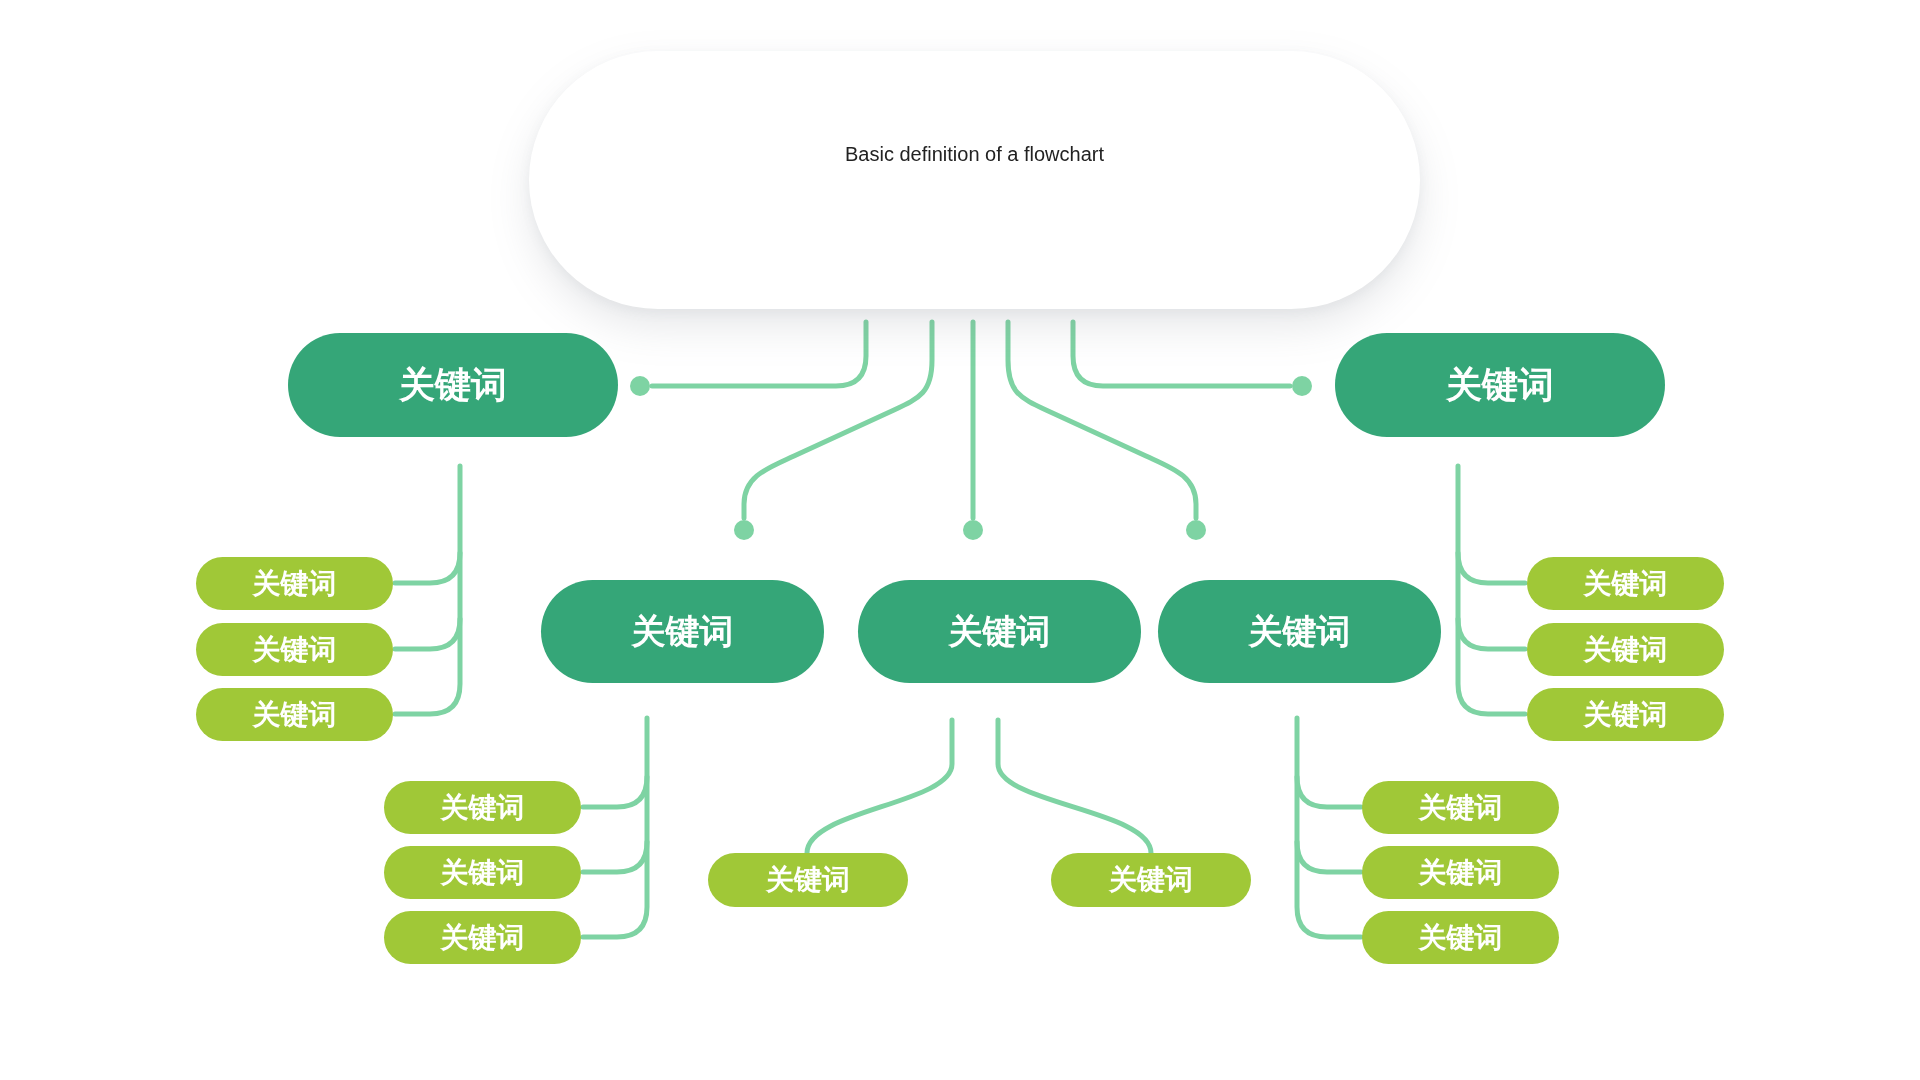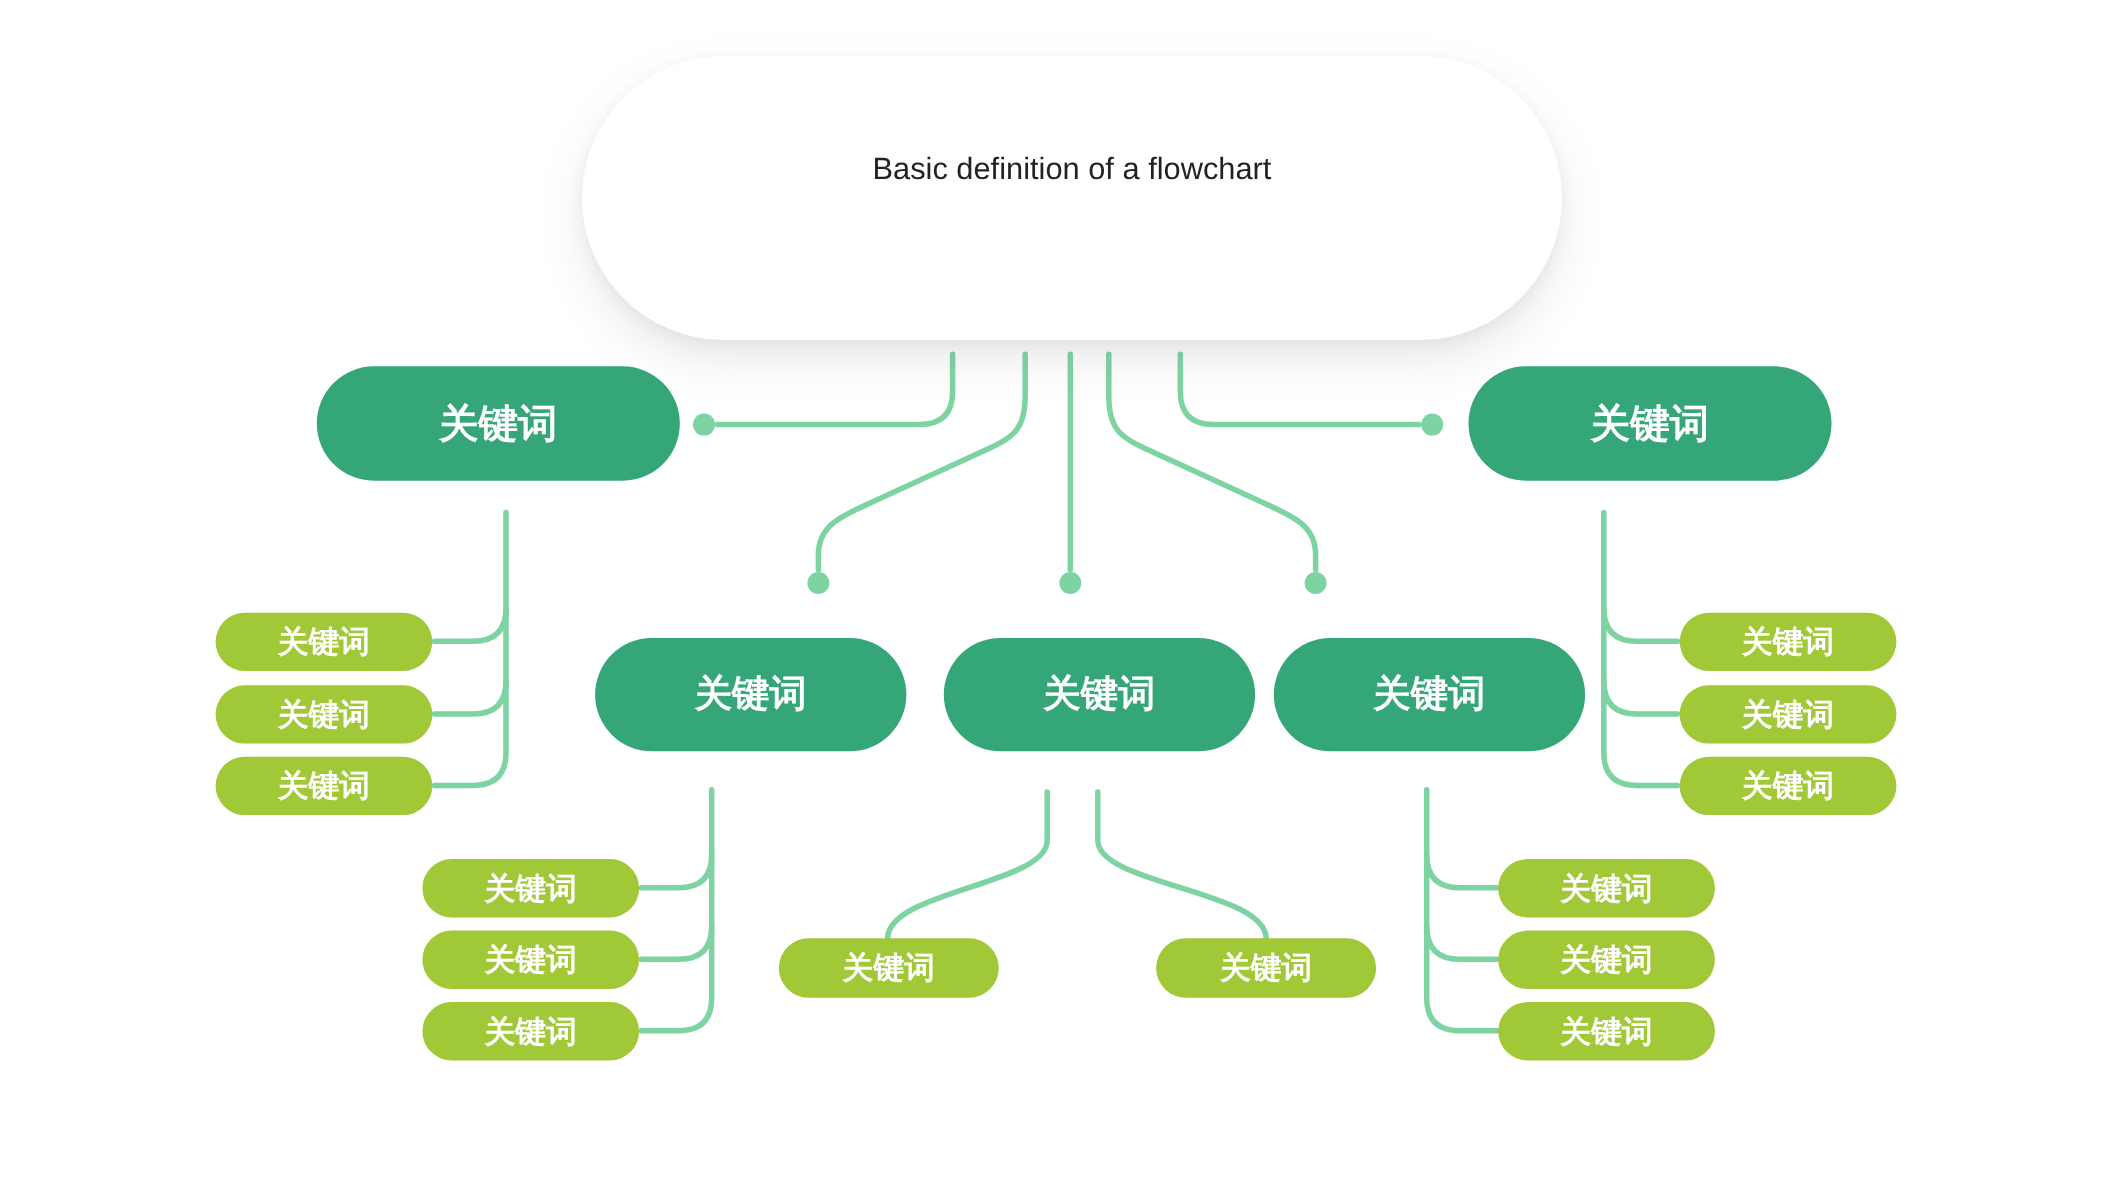--- a/index.html
+++ b/index.html
@@ -37,21 +37,21 @@
   }
   .title-zh {
     font-size: 46px;
     font-weight: bold;
     color: #1b1b1b;
     line-height: 56px;
     letter-spacing: 1px;
   }
   .title-en {
     margin-top: 26px;
-    font-size: 28px;
+    font-size: 20px;
     color: #222222;
     line-height: 34px;
     text-align: center;
   }
 
   .node {
     position: absolute;
     background: #35a678;
     color: #ffffff;
     font-weight: bold;

